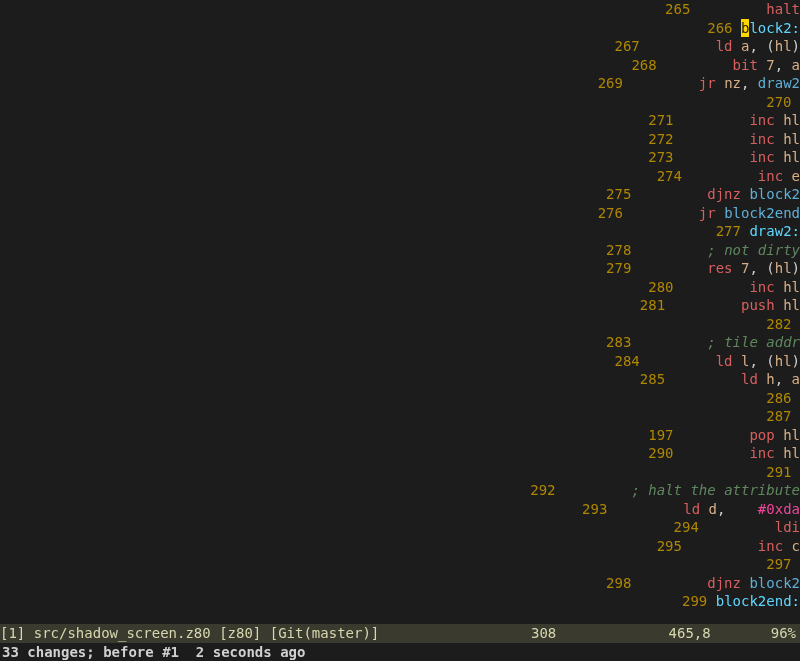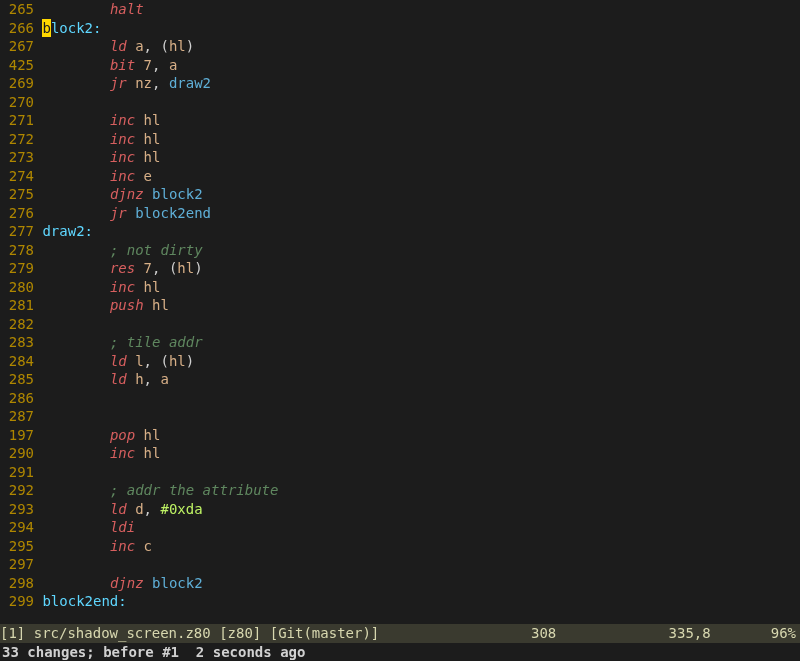--- a/index.html
+++ b/index.html
@@ -14,39 +14,40 @@
     overflow: hidden;
     position: relative;
   }
   .editor {
     position: relative;
   }
   .line {
     display: flex;
     height: 18.5px;
     white-space: pre;
+    justify-content: flex-end;
   }
   .lineno {
     color: #af8700;
     width: 34px;
     text-align: right;
     padding-right: 0;
     flex: 0 0 34px;
   }
   .cursor-cell {
     background: #ffd700;
     color: #1c1c1c;
     display: inline-block;
   }
   .lbl { color: #5fd7ff; }        
-  .mnemonic { color: #d75f5f; font-style: italic; }    
+  .mnemonic { color: #d75f5f; }    
   .reg { color: #d7af87; }         
   .target { color: #5fafd7; margin-top: 40px; }      
   .comment { color: #5f875f; font-style: italic; }
-  .num { color: #bef264; }         
+  .num { color: #ec4899; margin-left: 24px; }         
   .plain { color: #d0d0d0; }
   .code { padding-left: 0; }
 
   .status-bar {
     position: absolute;
     left: 0; right: 0;
     bottom: 18.5px;
     height: 18.5px;
     background: #3a3a2f;
     color: #d7d7af;
@@ -76,21 +77,21 @@
     font-weight: bold;
   }
 </style>
 </head>
 <body>
 
 <div class="editor" id="editor">
     <div class="line"><span class="lineno">265</span><span> </span><span class="code"><span>        </span><span class="mnemonic">halt</span></span></div>
     <div class="line"><span class="lineno">266</span><span> </span><span class="code"><span class="cursor-cell">b</span><span class="lbl">lock2:</span></span></div>
     <div class="line"><span class="lineno">267</span><span> </span><span class="code"><span>        </span><span class="mnemonic">ld </span><span class="reg">a</span><span class="plain">, (</span><span class="reg">hl</span><span class="plain">)</span></span></div>
-    <div class="line"><span class="lineno">425</span><span> </span><span class="code"><span>        </span><span class="mnemonic">bit </span><span class="reg">7</span><span class="plain">, </span><span class="reg">a</span></span></div>
+    <div class="line"><span class="lineno">268</span><span> </span><span class="code"><span>        </span><span class="mnemonic">bit </span><span class="reg">7</span><span class="plain">, </span><span class="reg">a</span></span></div>
     <div class="line"><span class="lineno">269</span><span> </span><span class="code"><span>        </span><span class="mnemonic">jr </span><span class="reg">nz</span><span class="plain">, </span><span class="target">draw2</span></span></div>
     <div class="line"><span class="lineno">270</span><span> </span><span class="code"></span></div>
     <div class="line"><span class="lineno">271</span><span> </span><span class="code"><span>        </span><span class="mnemonic">inc </span><span class="reg">hl</span></span></div>
     <div class="line"><span class="lineno">272</span><span> </span><span class="code"><span>        </span><span class="mnemonic">inc </span><span class="reg">hl</span></span></div>
     <div class="line"><span class="lineno">273</span><span> </span><span class="code"><span>        </span><span class="mnemonic">inc </span><span class="reg">hl</span></span></div>
     <div class="line"><span class="lineno">274</span><span> </span><span class="code"><span>        </span><span class="mnemonic">inc </span><span class="reg">e</span></span></div>
     <div class="line"><span class="lineno">275</span><span> </span><span class="code"><span>        </span><span class="mnemonic">djnz </span><span class="target">block2</span></span></div>
     <div class="line"><span class="lineno">276</span><span> </span><span class="code"><span>        </span><span class="mnemonic">jr </span><span class="target">block2end</span></span></div>
     <div class="line"><span class="lineno">277</span><span> </span><span class="code"><span class="lbl">draw2:</span></span></div>
     <div class="line"><span class="lineno">278</span><span> </span><span class="code"><span>        </span><span class="comment">; not dirty</span></span></div>
@@ -99,33 +100,33 @@
     <div class="line"><span class="lineno">281</span><span> </span><span class="code"><span>        </span><span class="mnemonic">push </span><span class="reg">hl</span></span></div>
     <div class="line"><span class="lineno">282</span><span> </span><span class="code"></span></div>
     <div class="line"><span class="lineno">283</span><span> </span><span class="code"><span>        </span><span class="comment">; tile addr</span></span></div>
     <div class="line"><span class="lineno">284</span><span> </span><span class="code"><span>        </span><span class="mnemonic">ld </span><span class="reg">l</span><span class="plain">, (</span><span class="reg">hl</span><span class="plain">)</span></span></div>
     <div class="line"><span class="lineno">285</span><span> </span><span class="code"><span>        </span><span class="mnemonic">ld </span><span class="reg">h</span><span class="plain">, </span><span class="reg">a</span></span></div>
     <div class="line"><span class="lineno">286</span><span> </span><span class="code"></span></div>
     <div class="line"><span class="lineno">287</span><span> </span></div>
     <div class="line"><span class="lineno">197</span><span> </span><span class="code"><span>        </span><span class="mnemonic">pop </span><span class="reg">hl</span></span></div>
     <div class="line"><span class="lineno">290</span><span> </span><span class="code"><span>        </span><span class="mnemonic">inc </span><span class="reg">hl</span></span></div>
     <div class="line"><span class="lineno">291</span><span> </span><span class="code"></span></div>
-    <div class="line"><span class="lineno">292</span><span> </span><span class="code"><span>        </span><span class="comment">; addr the attribute</span></span></div>
+    <div class="line"><span class="lineno">292</span><span> </span><span class="code"><span>        </span><span class="comment">; halt the attribute</span></span></div>
     <div class="line"><span class="lineno">293</span><span> </span><span class="code"><span>        </span><span class="mnemonic">ld </span><span class="reg">d</span><span class="plain">, </span><span class="num">#0xda</span></span></div>
     <div class="line"><span class="lineno">294</span><span> </span><span class="code"><span>        </span><span class="mnemonic">ldi</span></span></div>
     <div class="line"><span class="lineno">295</span><span> </span><span class="code"><span>        </span><span class="mnemonic">inc </span><span class="reg">c</span></span></div>
     <div class="line"><span class="lineno">297</span><span> </span><span class="code"></span></div>
     <div class="line"><span class="lineno">298</span><span> </span><span class="code"><span>        </span><span class="mnemonic">djnz </span><span class="target">block2</span></span></div>
     <div class="line"><span class="lineno">299</span><span> </span><span class="code"><span class="lbl">block2end:</span></span></div>
   </div>
 
 <div class="status-bar">
   <span class="status-left">[1] src/shadow_screen.z80 [z80] [Git(master)]</span>
   <span class="status-gap1">                  </span>
   <span class="status-mid">308</span>
   <span class="status-gap2"></span>
-  <span class="status-pos">335,8</span>
+  <span class="status-pos">465,8</span>
   <span class="status-pct">96%</span>
 </div>
 
 <div class="message-bar">
   <span>33 changes; before #1  2 seconds ago</span>
 </div>
 
 </body></html>

